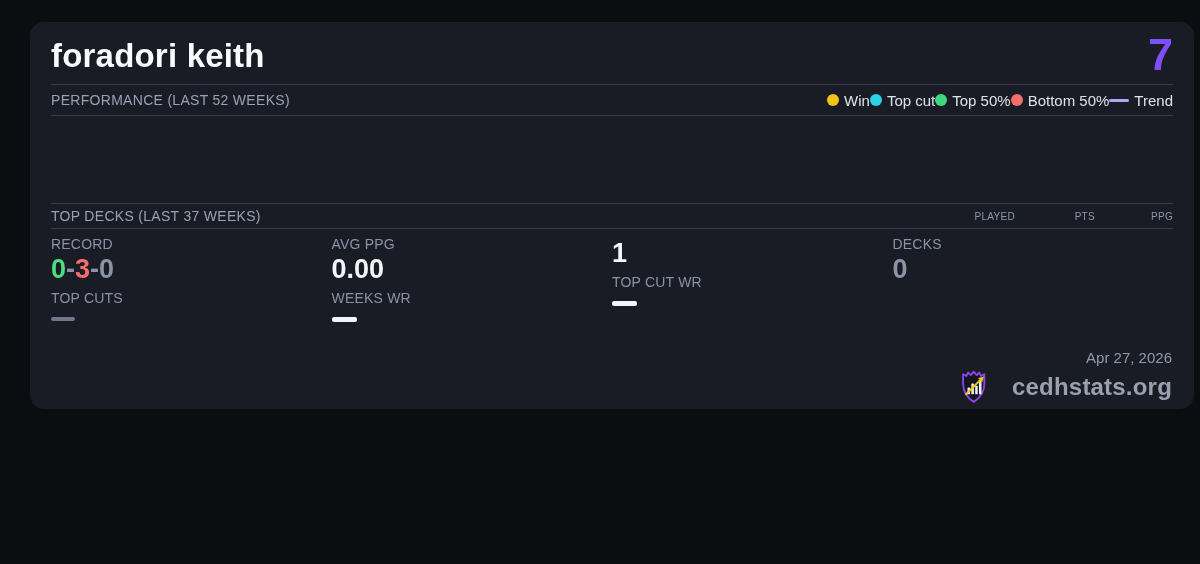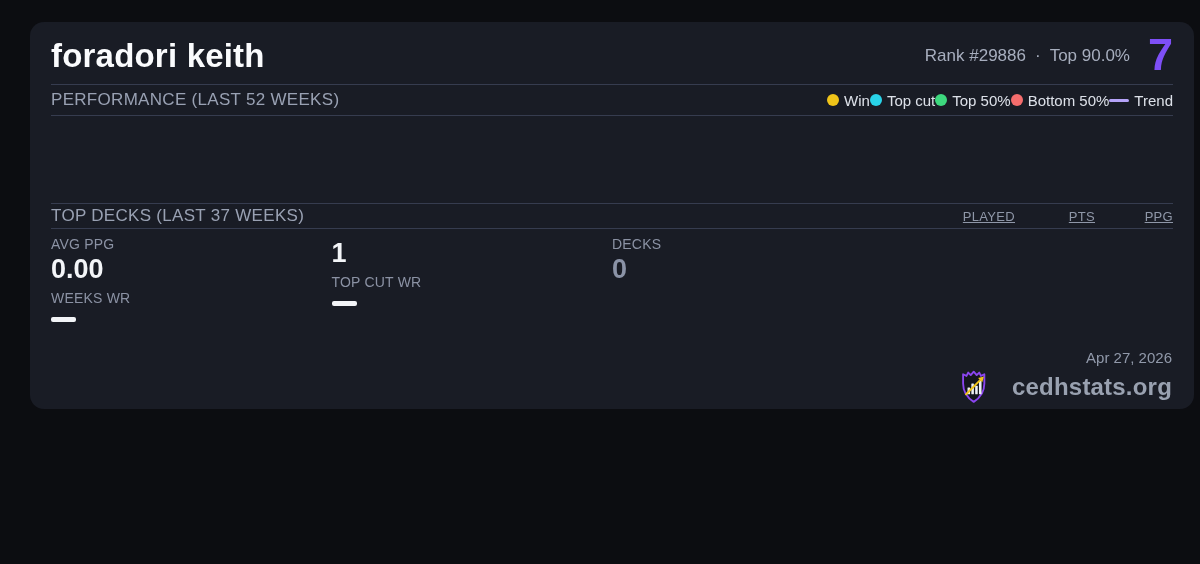--- a/index.html
+++ b/index.html
@@ -28,27 +28,27 @@
   }
   .header-right { display:flex; align-items:center; gap:18px; }
   .rank-line { font-size:17px; color:#a7aebe; display:flex; align-items:center; gap:9px; }
   .score { font-size:45px; font-weight:700; color:#7e4ff6; line-height:1; margin-top:-4px; }
   .divider { height:1px; background:#363c4f; flex:0 0 auto; }
   .section-row {
     flex:0 0 auto; display:flex; align-items:center; justify-content:space-between;
   }
   .perf-row { height:30px; }
   .decks-row { height:24px; }
-  .section-title { font-size:17px; color:#99a1b3; letter-spacing:0.3px; }
+  .section-title { font-size:14px; color:#99a1b3; letter-spacing:0.3px; }
   .legend { display:flex; align-items:center; }
   .legend-item { display:flex; align-items:center; gap:5px; font-size:15px; color:#dde1e9; }
   .legend-dot { width:12px; height:12px; border-radius:50%; flex:0 0 auto; }
   .legend-line { width:20px; height:3px; border-radius:2px; flex:0 0 auto; }
   .chart-area { flex:1 1 auto; }
-  .deck-cols { display:flex; font-size:13px; color:#8f97a8; letter-spacing:0.3px;text-decoration:underline; }
+  .deck-cols { display:flex; font-size:10px; color:#8f97a8; letter-spacing:0.3px; }
   .deck-col { width:80px; text-align:right; }
   .deck-col:last-child { width:78px; }
   .stats {
     flex:1 0 auto; position:relative;
     display:grid; grid-template-columns:repeat(4,1fr);
     padding-top:7px;
   }
   .stat-label { font-size:14px; color:#8b92a4; letter-spacing:0.2px; }
   .stat-value { font-size:27px; font-weight:700; color:#f3f5f8; line-height:1.15; margin:2px 0 4px; }
   .stat-value.muted { color:#8b93a7; }
@@ -68,25 +68,20 @@
   .logo-svg { display:block; }
 </style>
 </head>
 <body>
 
 <div class="card">
 
   <div class="card-header">
     <div class="player-name">foradori keith</div>
     <div class="header-right">
-      <div class="rank-line">
-        <span>Rank #29886</span>
-        <span>·</span>
-        <span>Top 90.0%</span>
-      </div>
       <div class="score">7</div>
     </div>
   </div>
 
   <div class="divider"></div>
 
   <div class="section-row perf-row">
     <div class="section-title">PERFORMANCE (LAST 52 WEEKS)</div>
     <div class="legend">
       <div class="legend-item">
@@ -124,20 +119,26 @@
       <span class="deck-col">PLAYED</span>
       <span class="deck-col">PTS</span>
       <span class="deck-col">PPG</span>
     </div>
   </div>
 
   <div class="divider"></div>
 
   <div class="stats">
 
+    <div>
+      <div class="stat-label">RECORD</div>
+      <div class="stat-value"><span class="rec-win">0</span><span class="rec-sep">-</span><span class="rec-loss">3</span><span class="rec-sep">-</span><span class="rec-draw">0</span></div>
+      <div class="stat-label stat-label2">TOP CUTS</div>
+      <div class="dash dash-gray"></div>
+    </div>
 
     <div>
       <div class="stat-label">AVG PPG</div>
       <div class="stat-value">0.00</div>
       <div class="stat-label stat-label2">WEEKS WR</div>
       <div class="dash dash-white"></div>
     </div>
 
     <div>
       <div class="stat-value">1</div>

